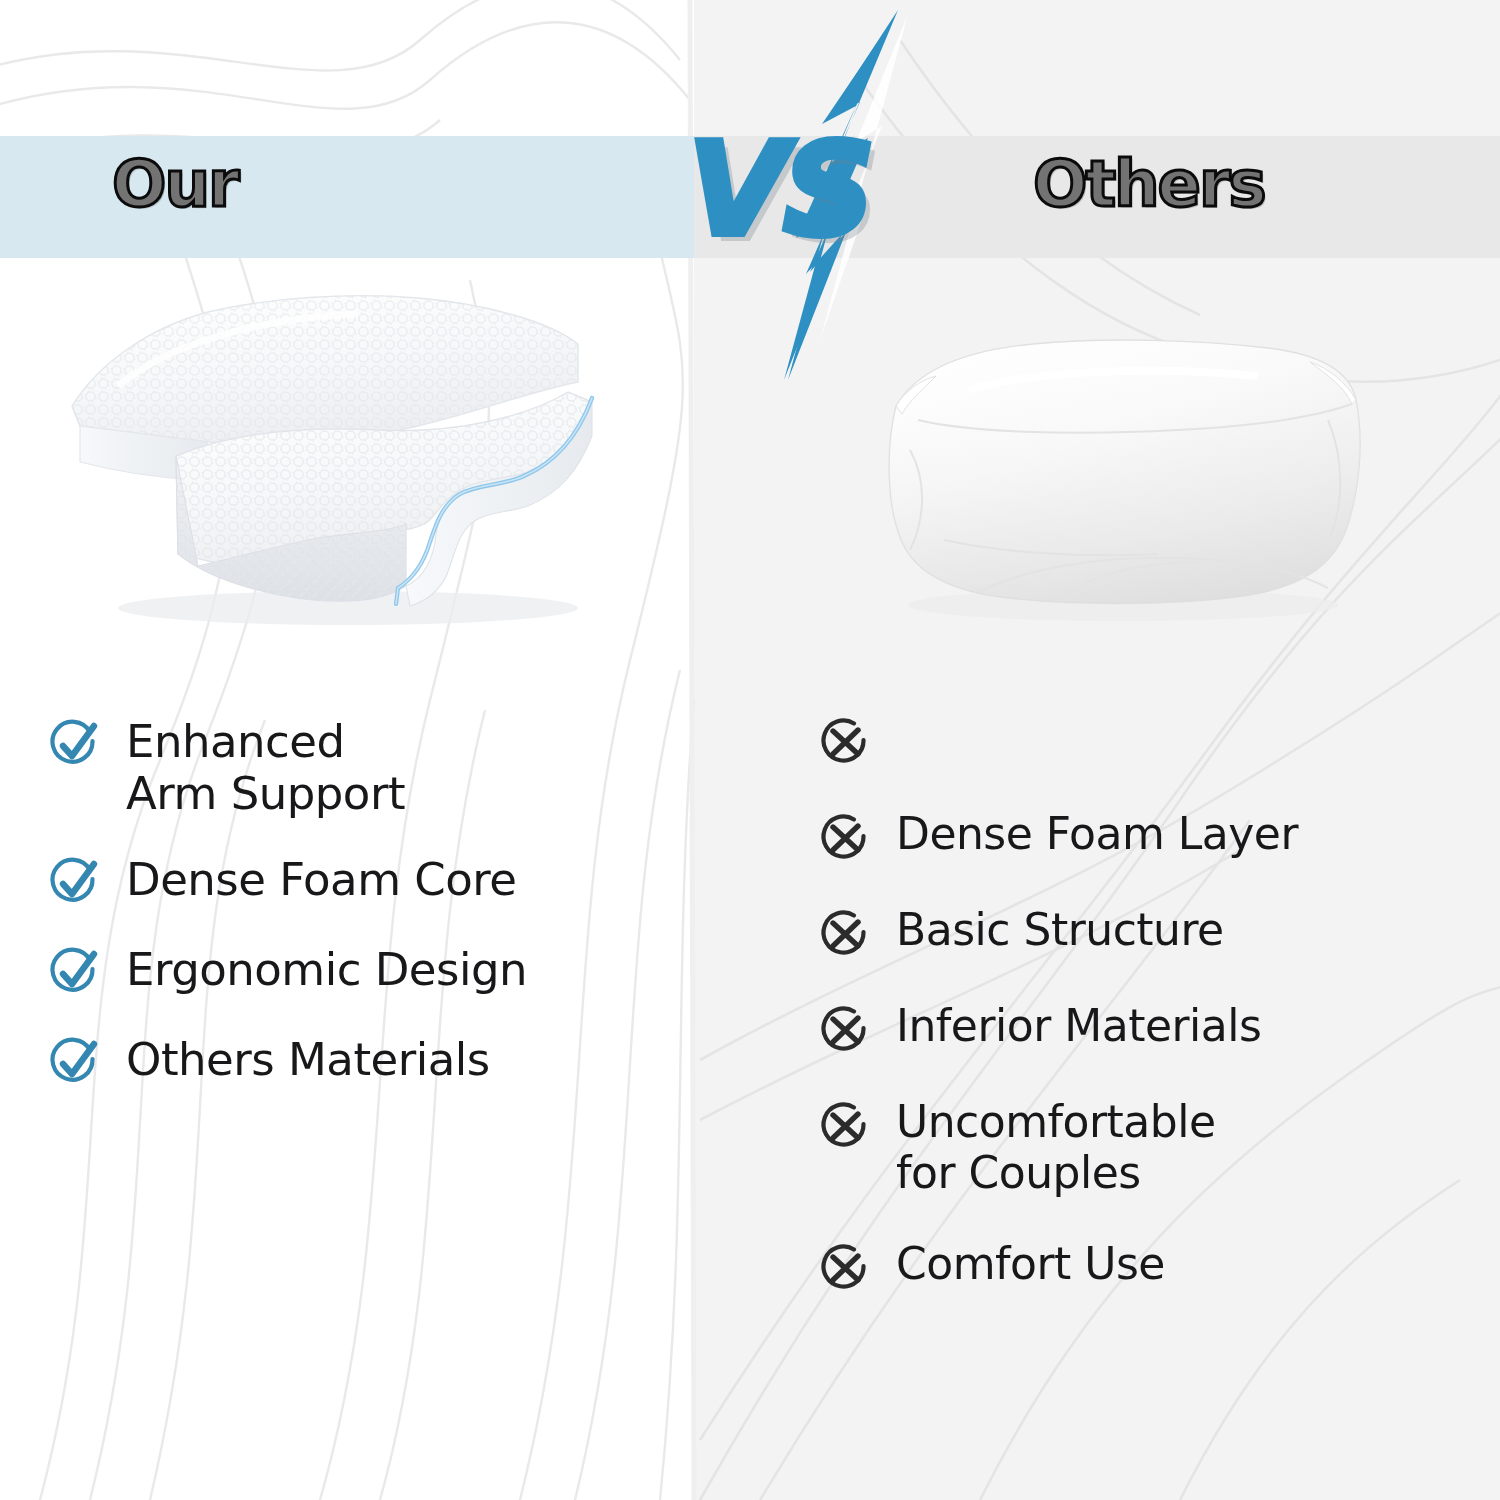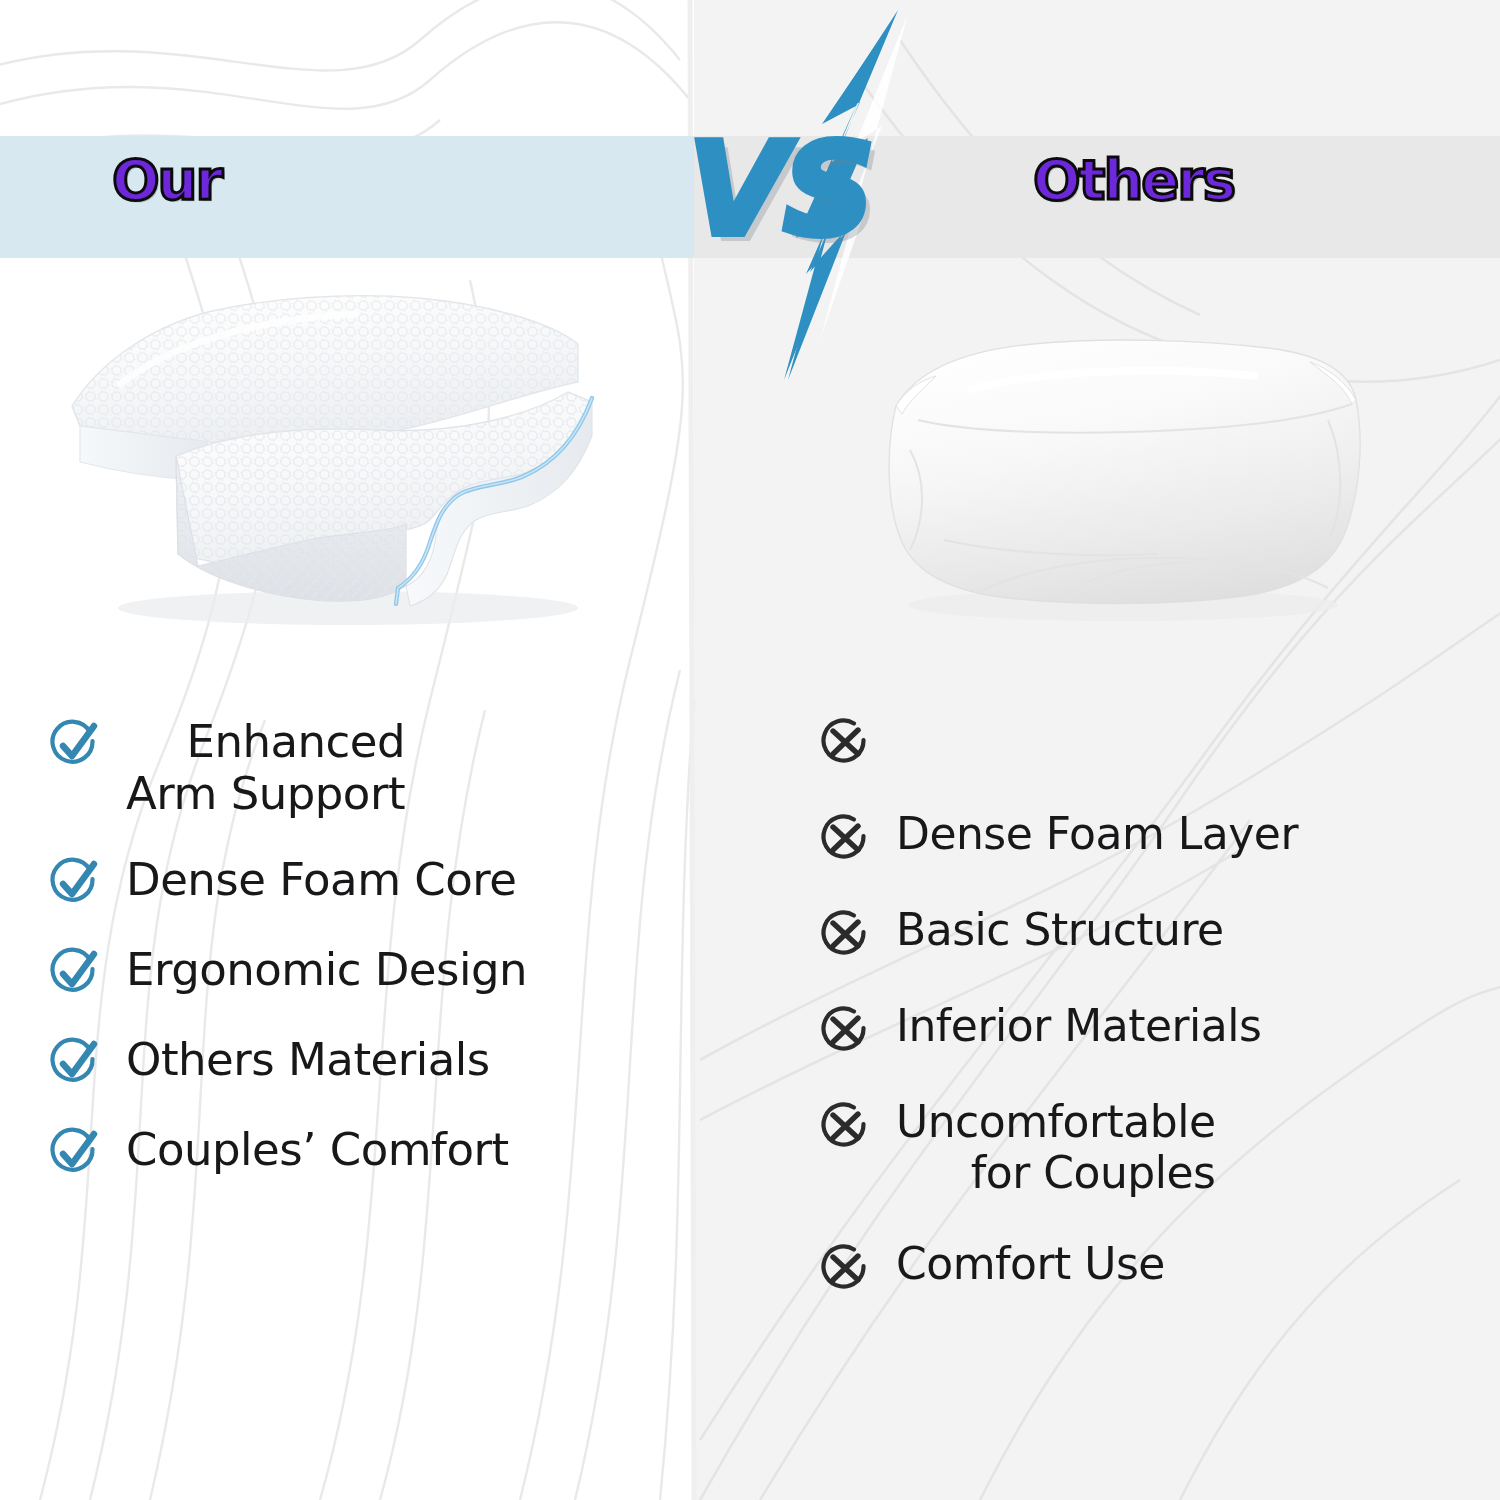--- a/index.html
+++ b/index.html
@@ -60,23 +60,23 @@
     left: 694px; top: 0;
     width: 806px; height: 100%;
     background: #e8e8e8;
   }
 
   .band-title {
     position: absolute;
     top: 152px;
     font-family: "DejaVu Sans", sans-serif;
     font-weight: 700;
-    font-size: 56px;
+    font-size: 64px;
     letter-spacing: -2px;
-    color: #6d28d9;
+    color: #737373;
     line-height: 1;
     -webkit-text-stroke: 3px #0b0b0b;
     text-shadow: 2px 2px 0 rgba(0,0,0,0.18);
   }
   .band-title.our   { left: 112px; }
   .band-title.others{ left: 1033px; }
 
   
   .vs-wrap {
     position: absolute;
@@ -110,21 +110,20 @@
   .list {
     position: absolute;
   }
   .list.left  { left: 48px;  top: 716px; width: 620px; }
   .list.right { left: 818px; top: 712px; width: 600px; }
 
   .item {
     display: flex;
     align-items: flex-start;
     margin-bottom: 36px;
-    text-align: right;
   }
   .list.left  .item { margin-bottom: 34px; }
   .list.right .item { margin-bottom: 40px; }
 
   .item .ico {
     flex: 0 0 auto;
     width: 52px;
     height: 52px;
     margin-top: 4px;
     margin-right: 26px;
@@ -349,29 +348,20 @@
     <div class="item">
       <span class="ico">
         <svg viewBox="0 0 52 52" xmlns="http://www.w3.org/2000/svg">
           <path d="M42 12 A 20 20 0 1 0 44.5 21" fill="none" stroke="#3387b0" stroke-width="4.2" stroke-linecap="round"></path>
           <path d="M15 26 L 24 36 L 46 6" fill="none" stroke="#3387b0" stroke-width="6.4" stroke-linecap="round" stroke-linejoin="round"></path>
         </svg>
       </span>
       <span class="txt">Others Materials</span>
     </div>
 
-    <div class="item">
-      <span class="ico">
-        <svg viewBox="0 0 52 52" xmlns="http://www.w3.org/2000/svg">
-          <path d="M42 12 A 20 20 0 1 0 44.5 21" fill="none" stroke="#3387b0" stroke-width="4.2" stroke-linecap="round"></path>
-          <path d="M15 26 L 24 36 L 46 6" fill="none" stroke="#3387b0" stroke-width="6.4" stroke-linecap="round" stroke-linejoin="round"></path>
-        </svg>
-      </span>
-      <span class="txt">Couples’ Comfort</span>
-    </div>
 
 
   </div>
 
   <div class="list right">
 
     <div class="item">
       <span class="ico">
         <svg viewBox="0 0 52 52" xmlns="http://www.w3.org/2000/svg">
           <path d="M36 7.5 A 20 20 0 1 0 45.5 24" fill="none" stroke="#2b2b2b" stroke-width="4.2" stroke-linecap="round"></path>

